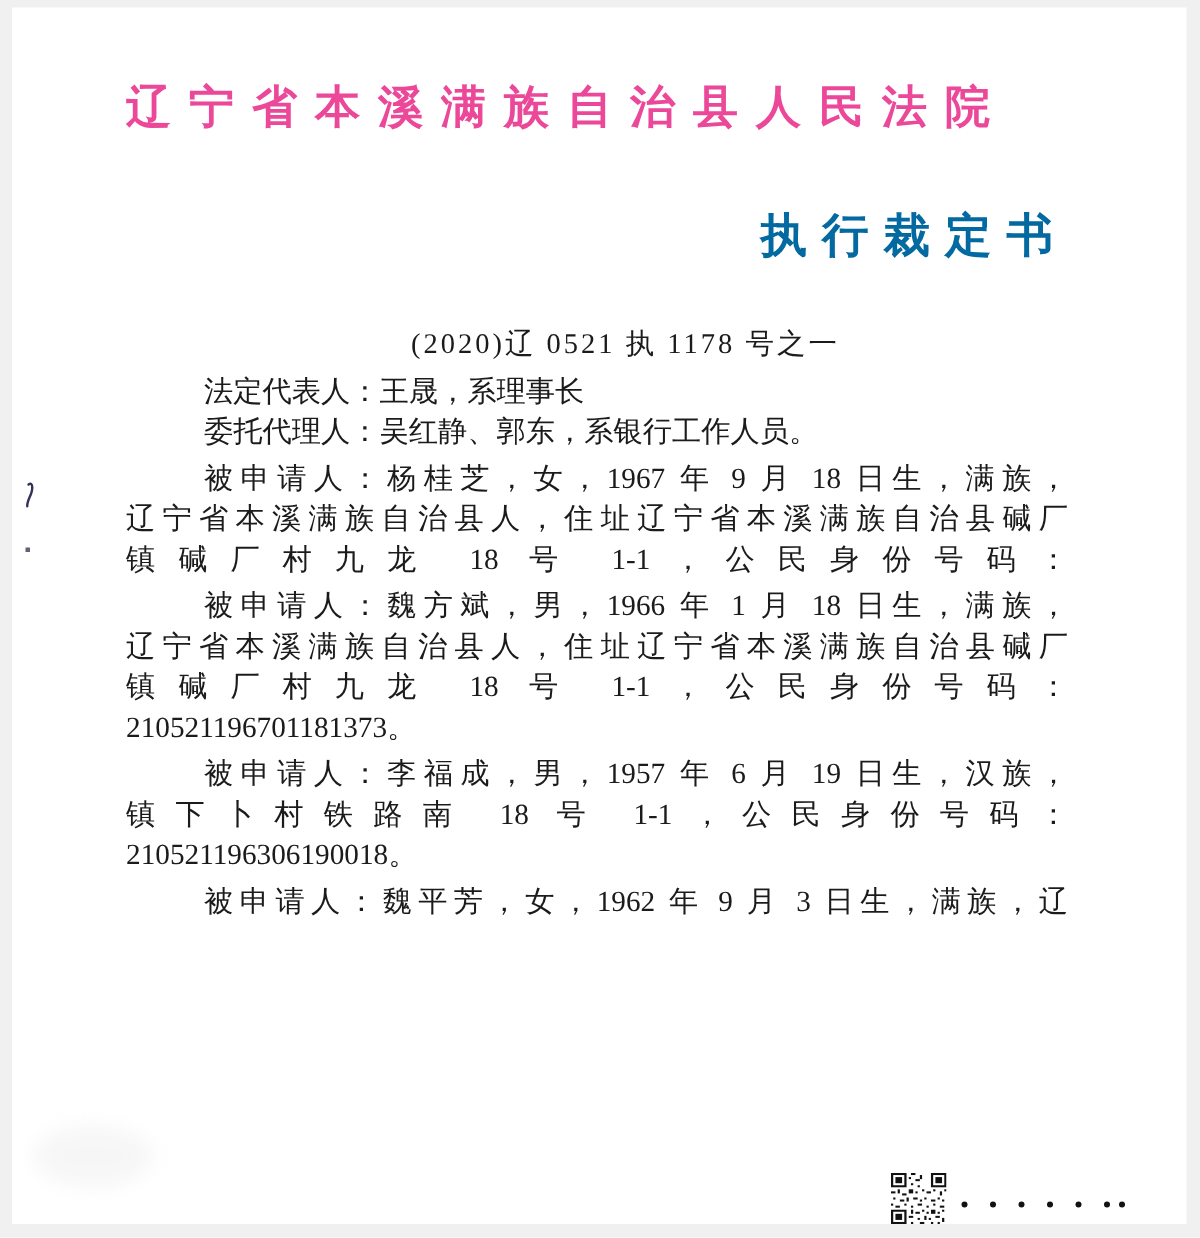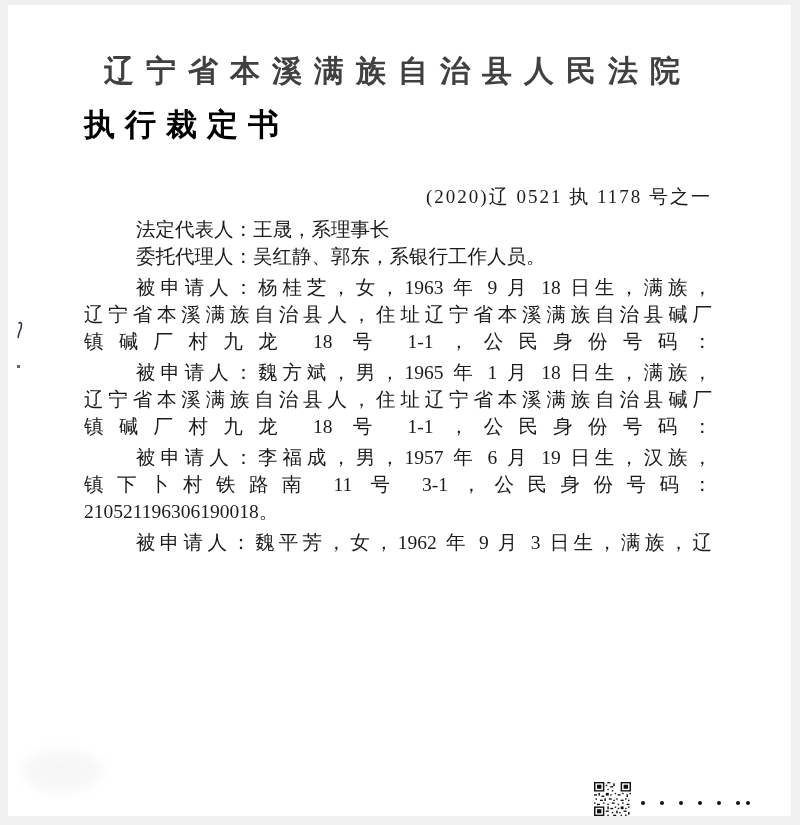--- a/index.html
+++ b/index.html
@@ -7,32 +7,32 @@
     width:800px;height:825px;position:relative;overflow:hidden;
     background:#f0f0f0;
     font-family:"Liberation Serif","DejaVu Serif",serif;
   }
   .page{
     position:absolute;left:8px;top:5px;width:783px;height:811px;
     background:#ffffff;color:#1b1b1b;
   }
   .content{position:absolute;left:76px;right:79px;top:0;}
   .court{
-    margin-top:46px;text-align:center;
+    margin-top:46px;text-align:left;
     font-size:30px;font-weight:700;letter-spacing:12px;
-    white-space:nowrap;color:#404040;
+    white-space:nowrap;color:#ec4899;
   }
   .doctitle{
-    margin-top:12px;text-align:left;
+    margin-top:44px;text-align:right;
     font-size:31px;font-weight:700;letter-spacing:10px;
-    white-space:nowrap;color:#000000;
+    white-space:nowrap;color:#0369a1;
   }
   .case{
     margin-top:38px;font-size:19px;letter-spacing:2px;
-    text-align:right;padding-left:190px;white-space:nowrap;
+    text-align:left;padding-left:190px;white-space:nowrap;
   }
   .docbody{margin-top:6px;}
   .para{margin:0;}
   .para.gap{margin-top:4px;}
   .line{font-size:19.5px;line-height:27px;}
   .first{text-indent:52px;}
   .just{text-align:justify;text-align-last:justify;}
   .pen-mark{position:absolute;left:3px;top:315px;}
   .smudge{
     position:absolute;left:14px;top:745px;width:80px;height:42px;
@@ -65,34 +65,35 @@
 
       <div class="para">
         <div class="line first">法定代表人：王晟，系理事长</div>
       </div>
 
       <div class="para">
         <div class="line first">委托代理人：吴红静、郭东，系银行工作人员。</div>
       </div>
 
       <div class="para gap">
-        <div class="line first just">被申请人：杨桂芝，女，1963 年 9 月 18 日生，满族，</div>
+        <div class="line first just">被申请人：杨桂芝，女，1967 年 9 月 18 日生，满族，</div>
         <div class="line just">辽宁省本溪满族自治县人，住址辽宁省本溪满族自治县碱厂</div>
         <div class="line just">镇碱厂村九龙 18 号 1-1，公民身份号码：</div>
       </div>
 
       <div class="para gap">
-        <div class="line first just">被申请人：魏方斌，男，1965 年 1 月 18 日生，满族，</div>
+        <div class="line first just">被申请人：魏方斌，男，1966 年 1 月 18 日生，满族，</div>
         <div class="line just">辽宁省本溪满族自治县人，住址辽宁省本溪满族自治县碱厂</div>
         <div class="line just">镇碱厂村九龙 18 号 1-1，公民身份号码：</div>
+        <div class="line">210521196701181373。</div>
       </div>
 
       <div class="para gap">
         <div class="line first just">被申请人：李福成，男，1957 年 6 月 19 日生，汉族，</div>
-        <div class="line just">镇下卜村铁路南 11 号 3-1，公民身份号码：</div>
+        <div class="line just">镇下卜村铁路南 18 号 1-1，公民身份号码：</div>
         <div class="line">210521196306190018。</div>
       </div>
 
       <div class="para gap">
         <div class="line first just">被申请人：魏平芳，女，1962 年 9 月 3 日生，满族，辽</div>
       </div>
 
     </div>
   </div>
 

